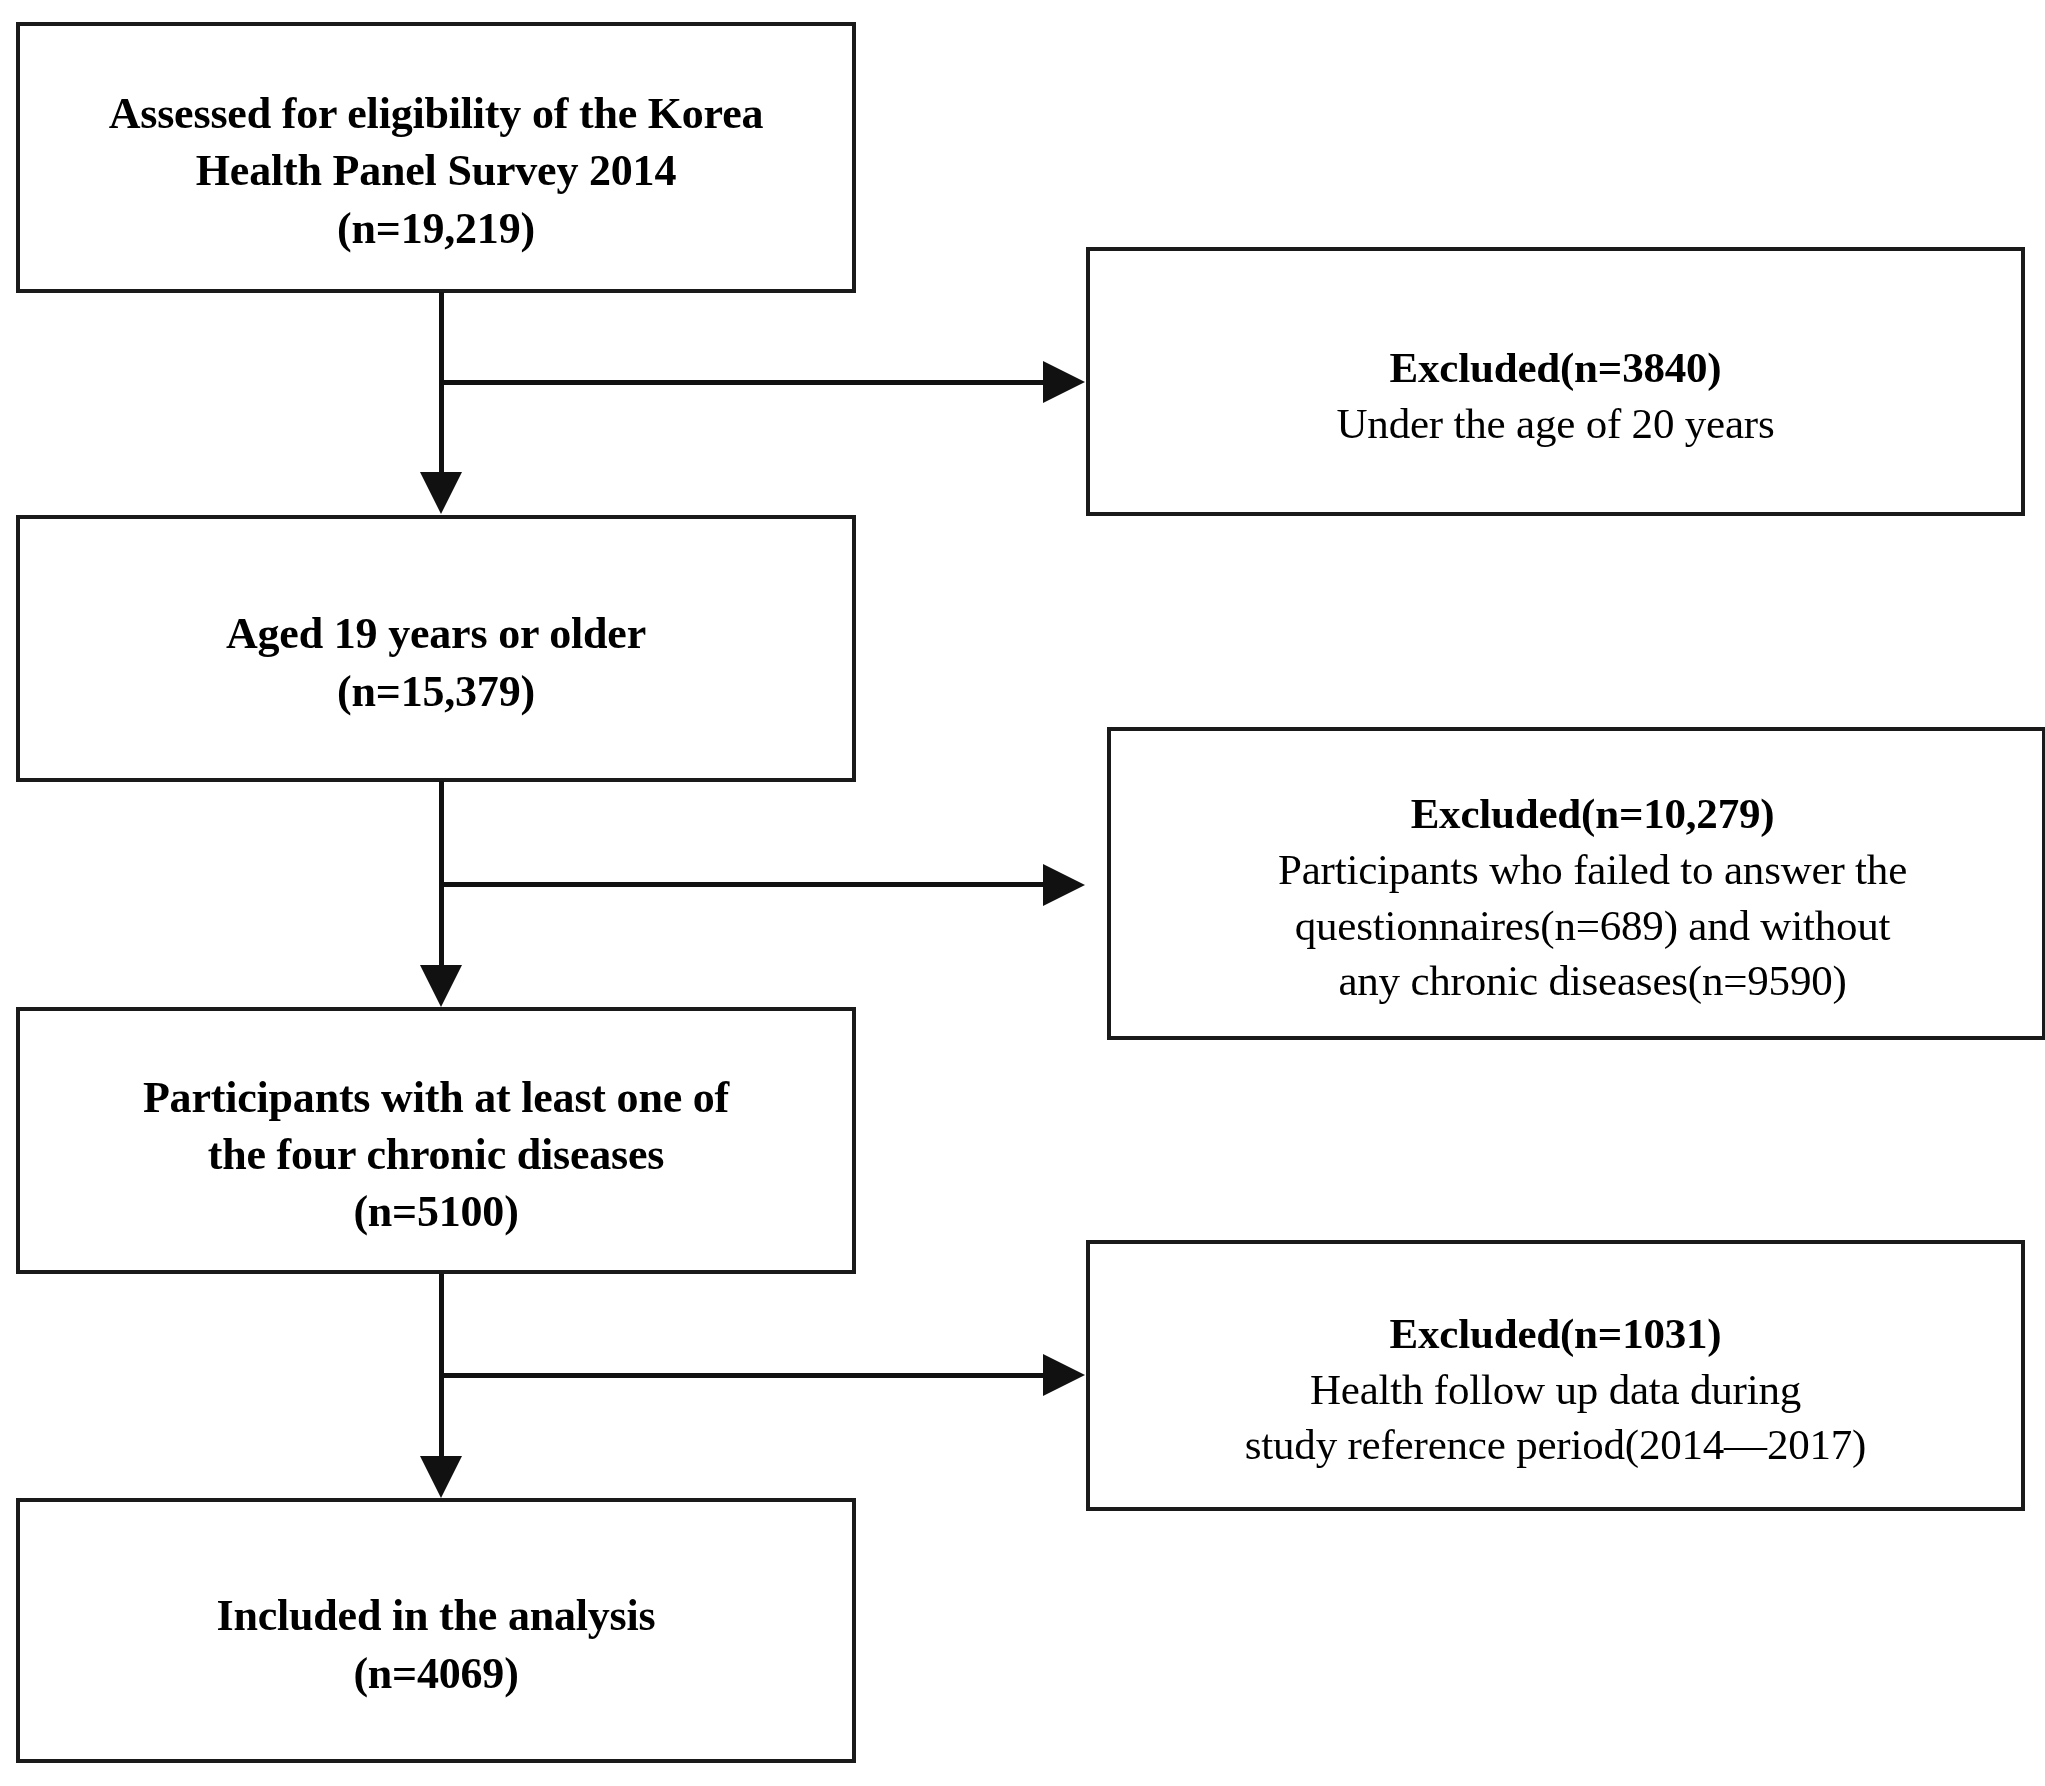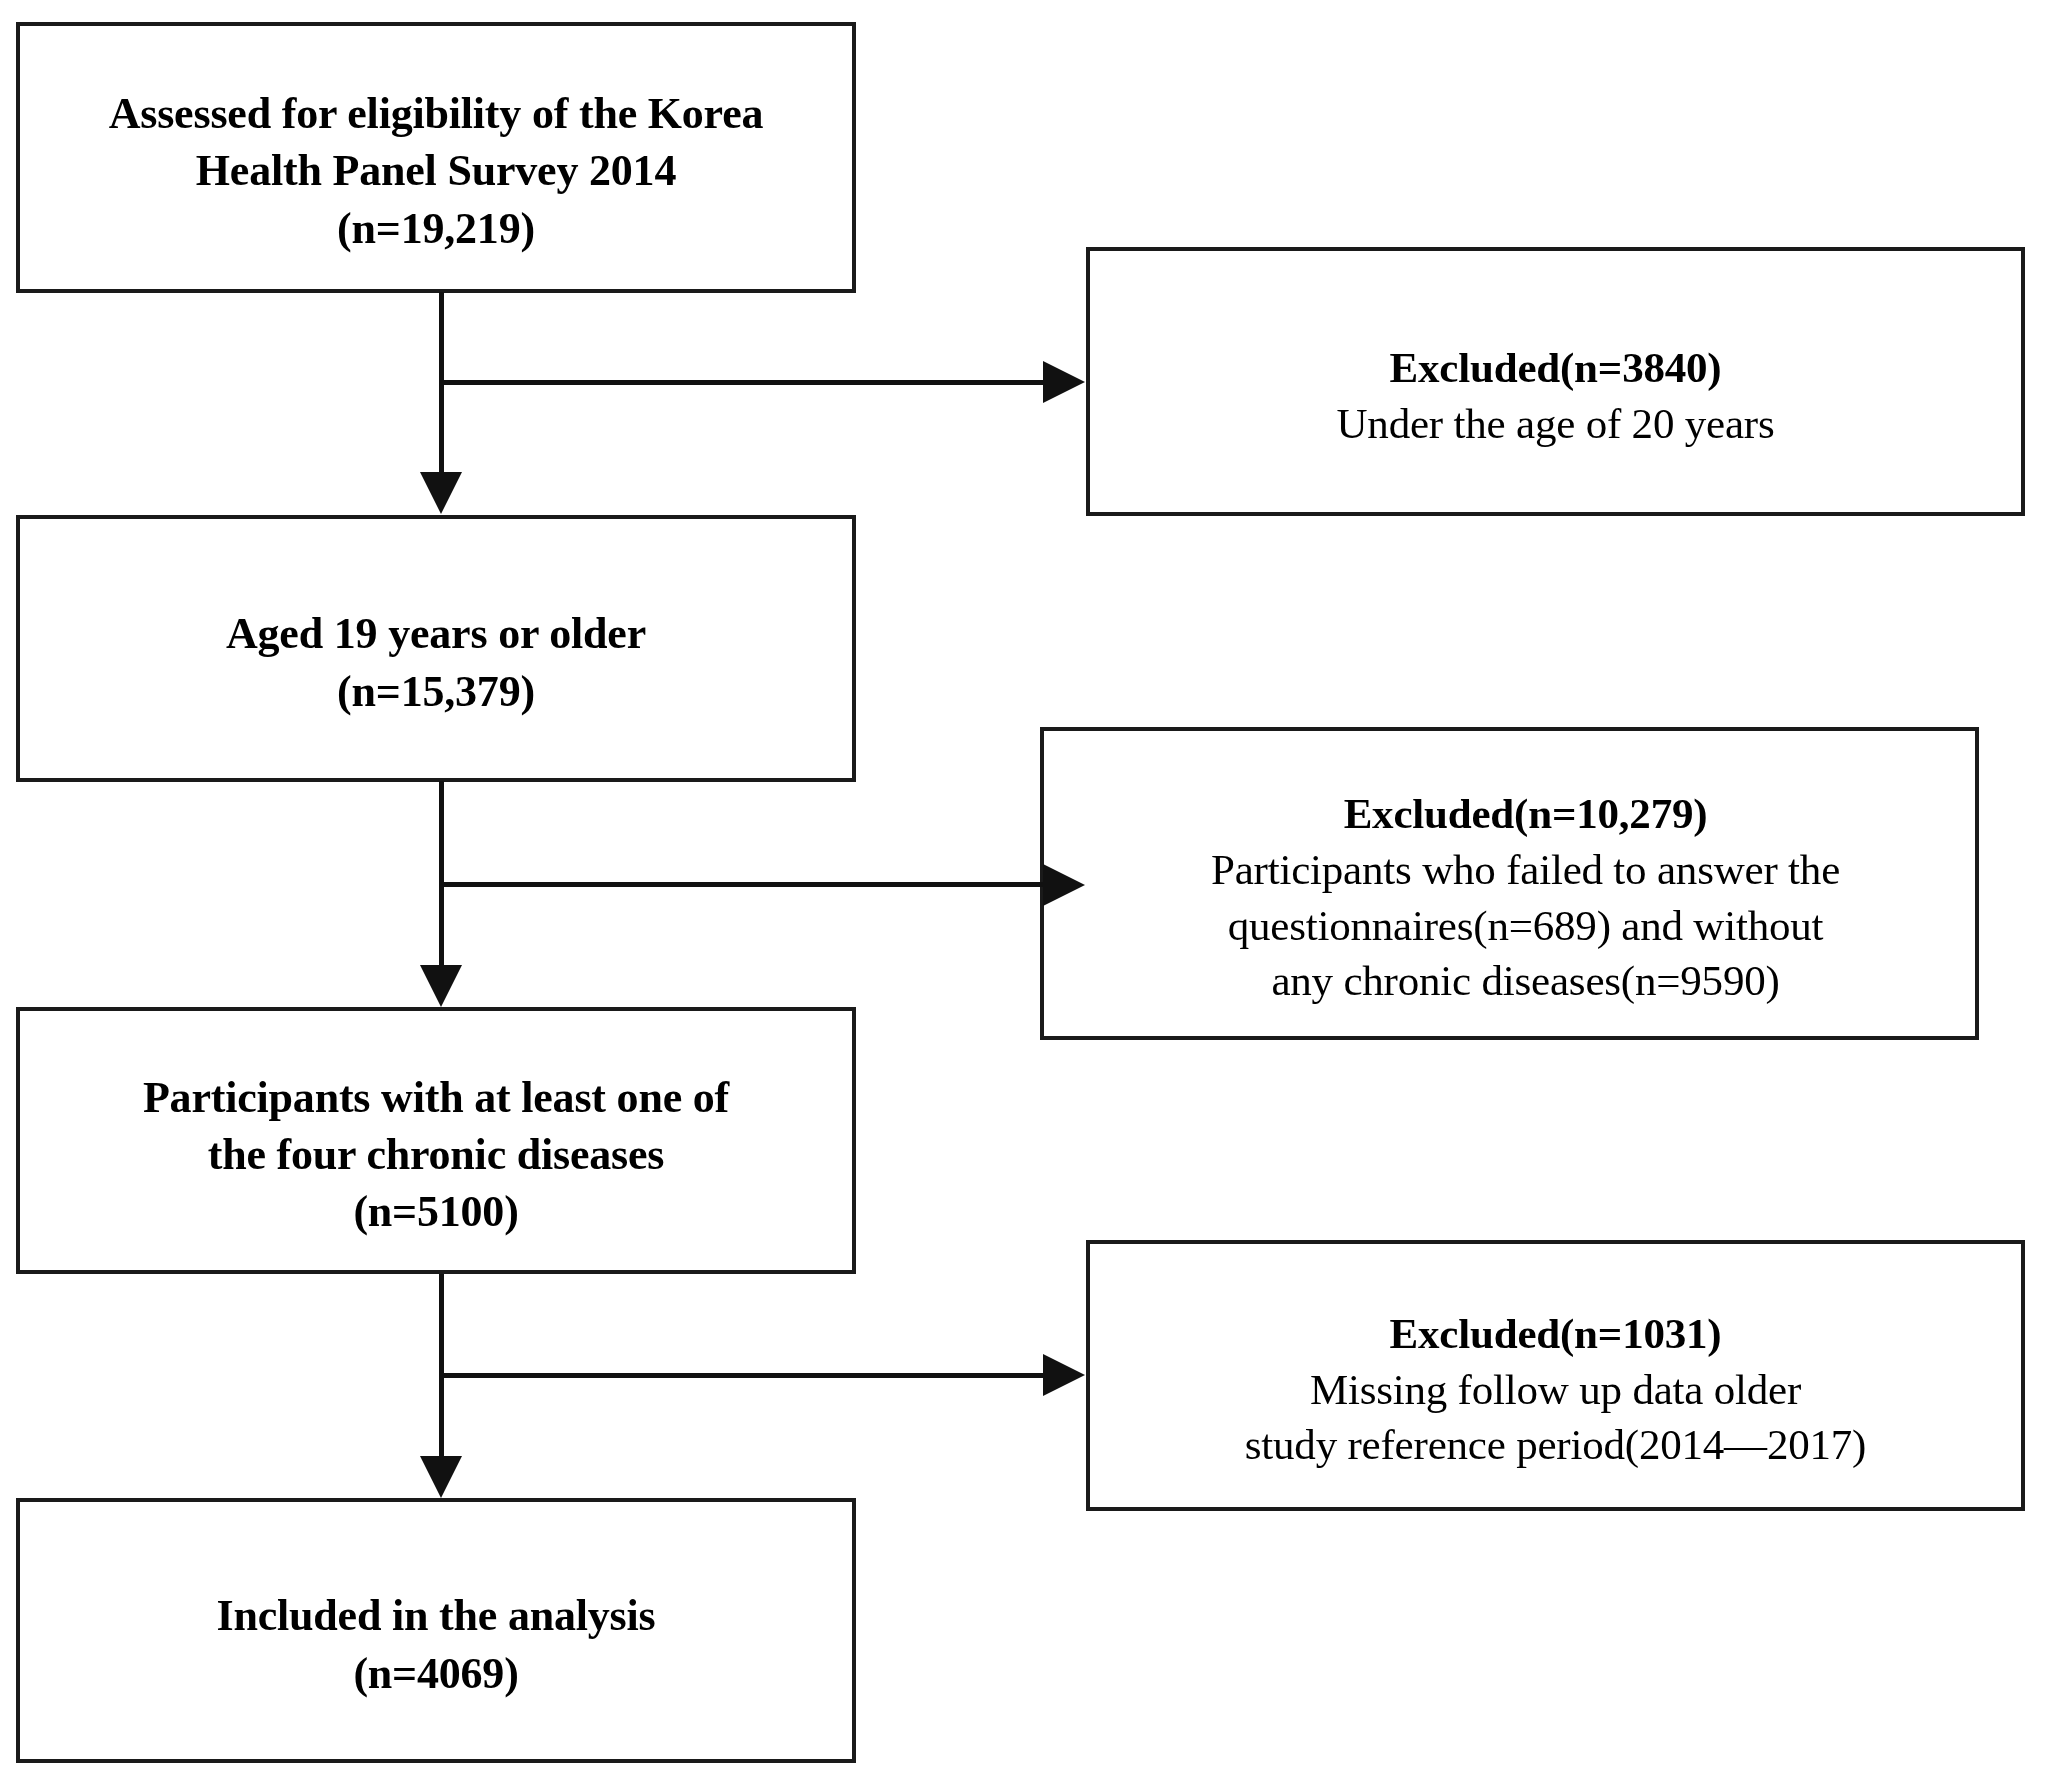--- a/index.html
+++ b/index.html
@@ -99,41 +99,41 @@
     </div>
   </div>
 
   <div class="box main-box" style="left:16px; top:515px; width:840px; height:267px;">
     <div class="lines">
       <span class="line">Aged 19 years or older</span>
       <span class="line">(n=15,379)</span>
     </div>
   </div>
 
-  <div class="box excl-box" style="left:1040px; top:727px; width:939px; height:313px;padding-left:32px;">
+  <div class="box excl-box" style="left:1107px; top:727px; width:939px; height:313px;padding-left:32px;">
     <div class="lines">
       <span class="line head">Excluded(n=10,279)</span>
       <span class="line">Participants who failed to answer the</span>
       <span class="line">questionnaires(n=689) and without</span>
       <span class="line">any chronic diseases(n=9590)</span>
     </div>
   </div>
 
   <div class="box main-box" style="left:16px; top:1007px; width:840px; height:267px;justify-content:flex-end;">
     <div class="lines">
       <span class="line">Participants with at least one of</span>
       <span class="line">the four chronic diseases</span>
       <span class="line">(n=5100)</span>
     </div>
   </div>
 
   <div class="box excl-box" style="left:1086px; top:1240px; width:939px; height:271px;">
     <div class="lines">
       <span class="line head">Excluded(n=1031)</span>
-      <span class="line">Missing follow up data older</span>
+      <span class="line">Health follow up data during</span>
       <span class="line">study reference period(2014—2017)</span>
     </div>
   </div>
 
   <div class="box main-box" style="left:16px; top:1498px; width:840px; height:265px;">
     <div class="lines">
       <span class="line">Included in the analysis</span>
       <span class="line">(n=4069)</span>
     </div>
   </div>

